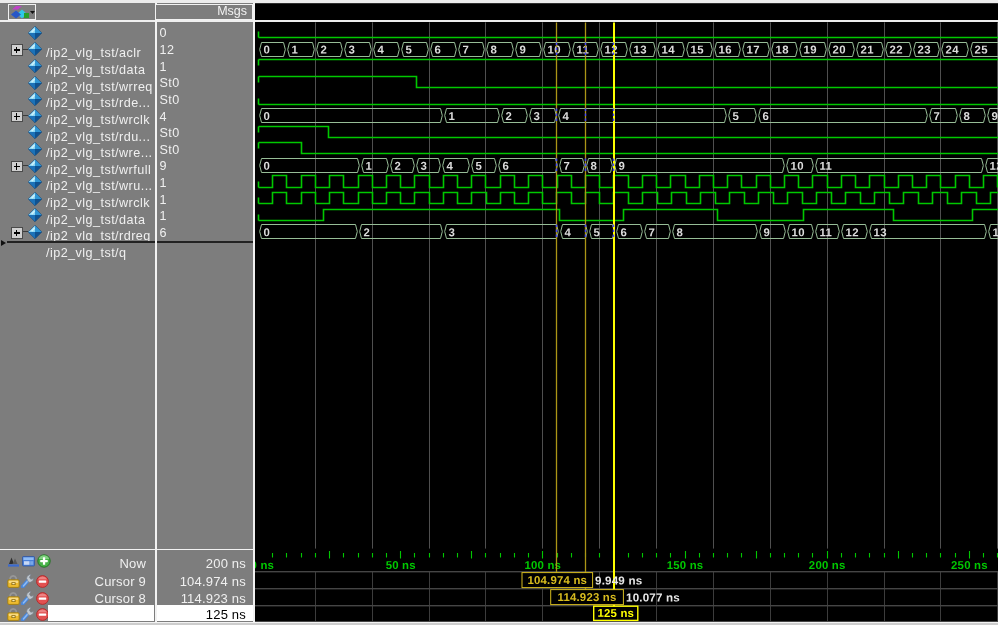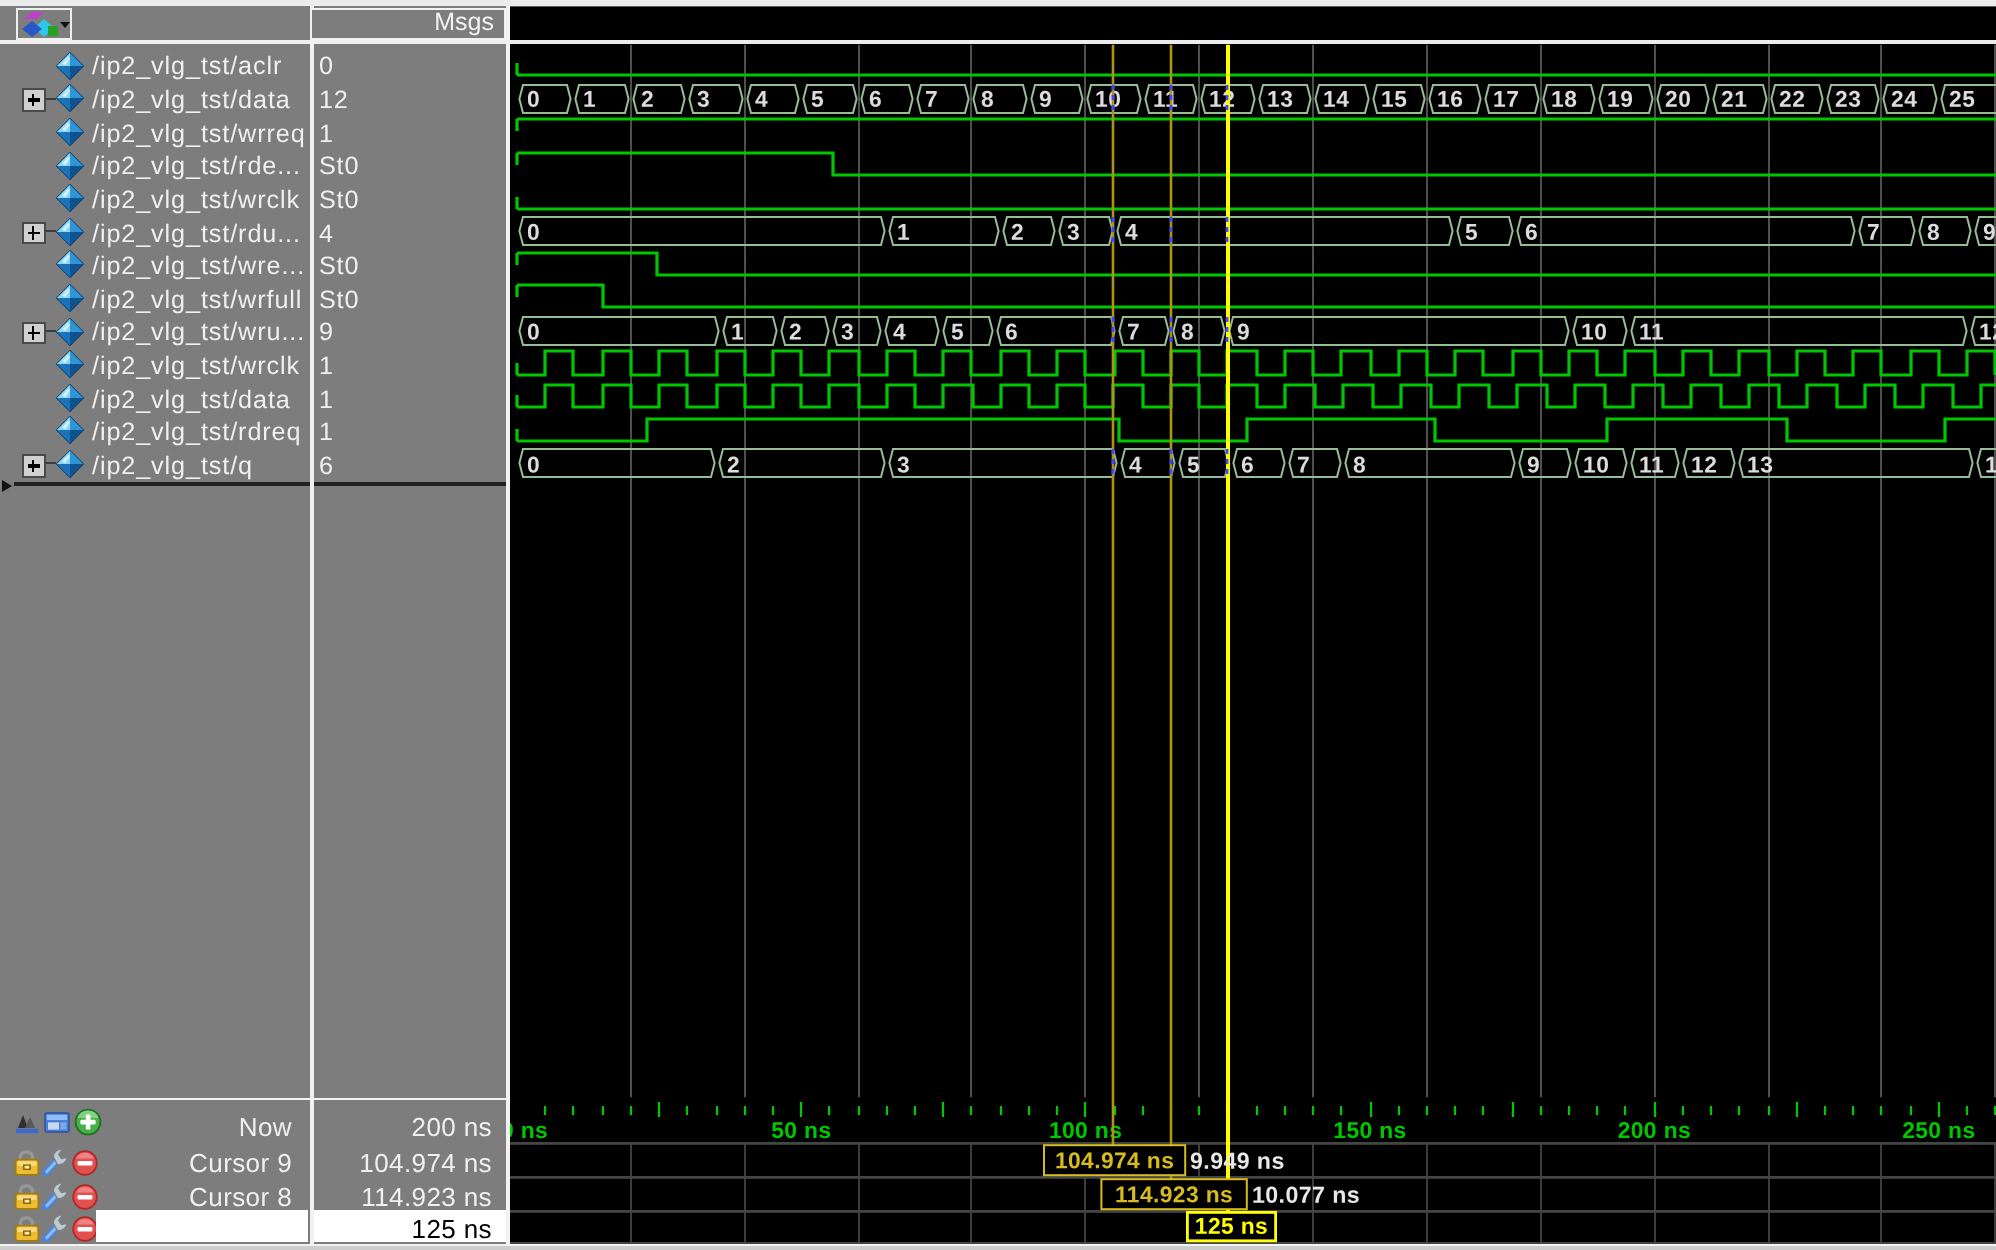--- a/index.html
+++ b/index.html
@@ -9,21 +9,21 @@
 #topstrip { position:absolute; left:0; top:0; width:998px; height:3.2px; background:#ececec; }
 #vsep1 { position:absolute; left:155px; top:3px; width:1.5px; height:619px; background:#f2f2f2; z-index:6; }
 #vsep2 { position:absolute; left:253px; top:3px; width:2px; height:619px; background:#f2f2f2; z-index:6; }
 #hline21 { position:absolute; left:0; top:20.2px; width:255px; height:1.6px; background:#efefef; z-index:5; }
 #msgsbox { position:absolute; transform:translateZ(0); left:155px; top:4px; width:98px; height:15.5px; background:#7d7d7d;
   border:1px solid #f2f2f2; z-index:7; color:#f2f2f2; font-size:12.5px; text-align:right;
   padding-right:5px; line-height:13.8px; }
 #tbtn { position:absolute; left:8px; top:3.8px; width:28px; height:16.5px; background:#7d7d7d;
   border:1px solid #f0f0f0; z-index:7; }
 .nm { position:absolute; transform:translateZ(0); left:46px; color:#f0f0f0; font-size:12.6px; letter-spacing:0.45px;
-  white-space:nowrap; line-height:14px; z-index:3; }
+  white-space:nowrap; line-height:14px; z-index:3;margin-top:20px; }
 .vl { position:absolute; transform:translateZ(0); left:159.5px; color:#f0f0f0; font-size:12.6px; letter-spacing:0.4px;
   white-space:nowrap; line-height:14px; z-index:3; }
 .exp { position:absolute; width:11.5px; height:11.5px; background:#d0d0d0; border:1px solid #4a4a4a;
   z-index:3; }
 
 .dia { position:absolute; z-index:3; }
 #wave { position:absolute; left:255px; top:0; z-index:1; will-change:transform; }
 .bv { font-family:"Liberation Sans",sans-serif; font-size:11.4px; font-weight:bold; fill:#dcdcdc; letter-spacing:0.3px; }
 .rl { font-family:"Liberation Sans",sans-serif; font-size:11.4px; font-weight:bold; fill:#00c800; letter-spacing:0.2px; }
 .cl { font-family:"Liberation Sans",sans-serif; font-size:11.4px; font-weight:bold; letter-spacing:0.2px; }

